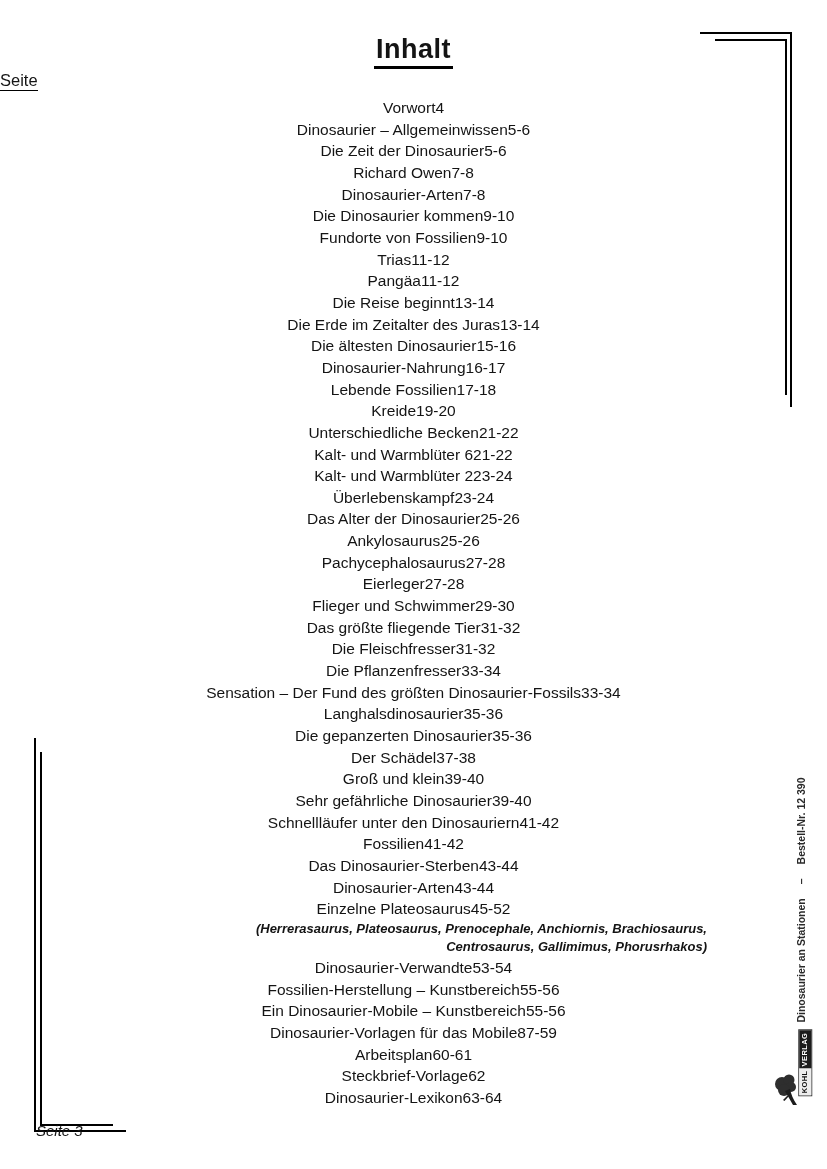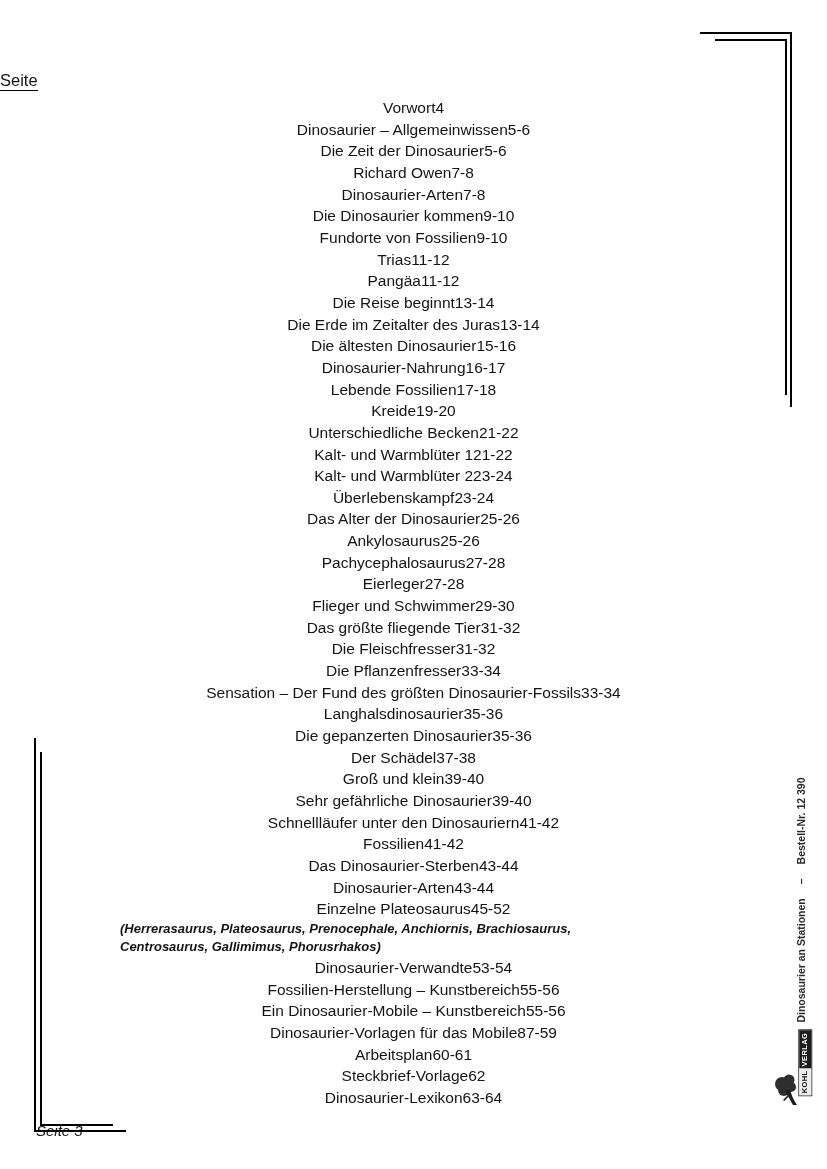--- a/index.html
+++ b/index.html
@@ -34,21 +34,21 @@
 
   .toc { position:absolute; left:120px; top:97px; width:587px; }
   .toc-row {
     display:flex; justify-content:center; align-items:baseline;
     height:21.66px; font-size:15.5px; line-height:21.66px;
   }
   .toc-label { white-space:nowrap; }
   .toc-pages { white-space:nowrap; }
   .toc-note {
     font-size:13px; line-height:18.5px; height:18.5px;
-    font-style:italic; font-weight:600; white-space:nowrap;
+    font-style:italic; font-weight:600; white-space:nowrap;text-align:right;
   }
 
   .footer { position:absolute; top:1122px; left:0; width:100%; text-align:left;
     font-size:15px; font-style:italic;margin-left:36px; }
 
   
   .anchor { position:absolute; width:0; height:0; display:flex;
     align-items:center; justify-content:center; }
   .sidebar-anchor { left:801px; top:900px; }
   .sidebar-text {
@@ -76,20 +76,23 @@
 </head>
 <body>
 
 <div class="page">
 
   <div class="corner tr-outer"></div>
   <div class="corner tr-inner"></div>
   <div class="corner bl-outer"></div>
   <div class="corner bl-inner"></div>
 
+  <div class="title-wrap">
+    <span class="title">Inhalt</span>
+  </div>
 
   <div class="seite-header">
     <span>Seite</span>
   </div>
 
   <div class="toc">
       <div class="toc-row">
         <span class="toc-label">Vorwort</span>
         <span class="toc-pages">4</span>
       </div>
@@ -147,21 +150,21 @@
       </div>
       <div class="toc-row">
         <span class="toc-label">Kreide</span>
         <span class="toc-pages">19-20</span>
       </div>
       <div class="toc-row">
         <span class="toc-label">Unterschiedliche Becken</span>
         <span class="toc-pages">21-22</span>
       </div>
       <div class="toc-row">
-        <span class="toc-label">Kalt- und Warmblüter 1</span>
+        <span class="toc-label">Kalt- und Warmblüter 6</span>
         <span class="toc-pages">21-22</span>
       </div>
       <div class="toc-row">
         <span class="toc-label">Kalt- und Warmblüter 2</span>
         <span class="toc-pages">23-24</span>
       </div>
       <div class="toc-row">
         <span class="toc-label">Überlebenskampf</span>
         <span class="toc-pages">23-24</span>
       </div>

